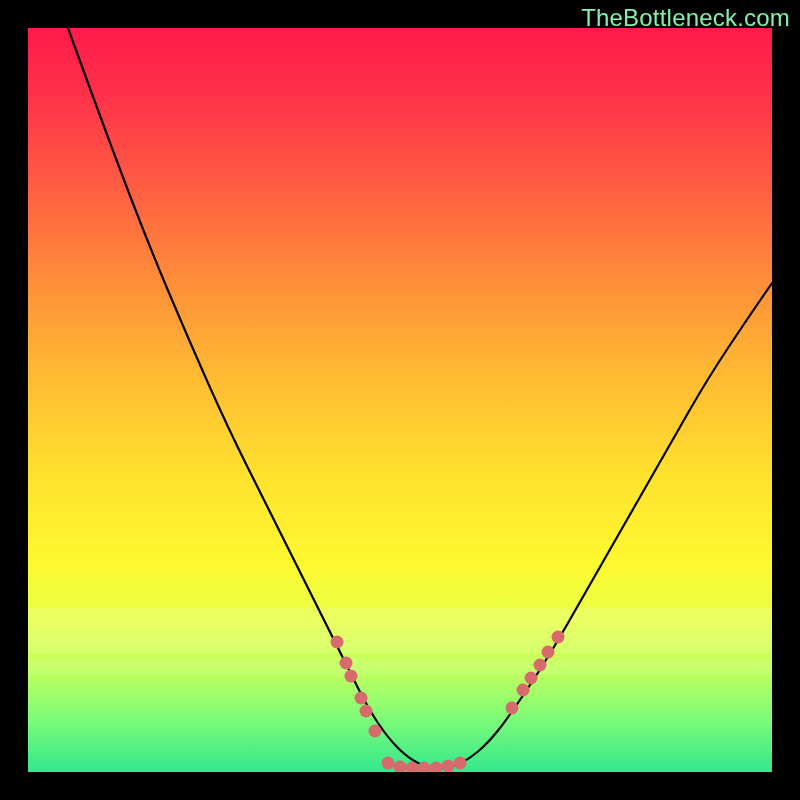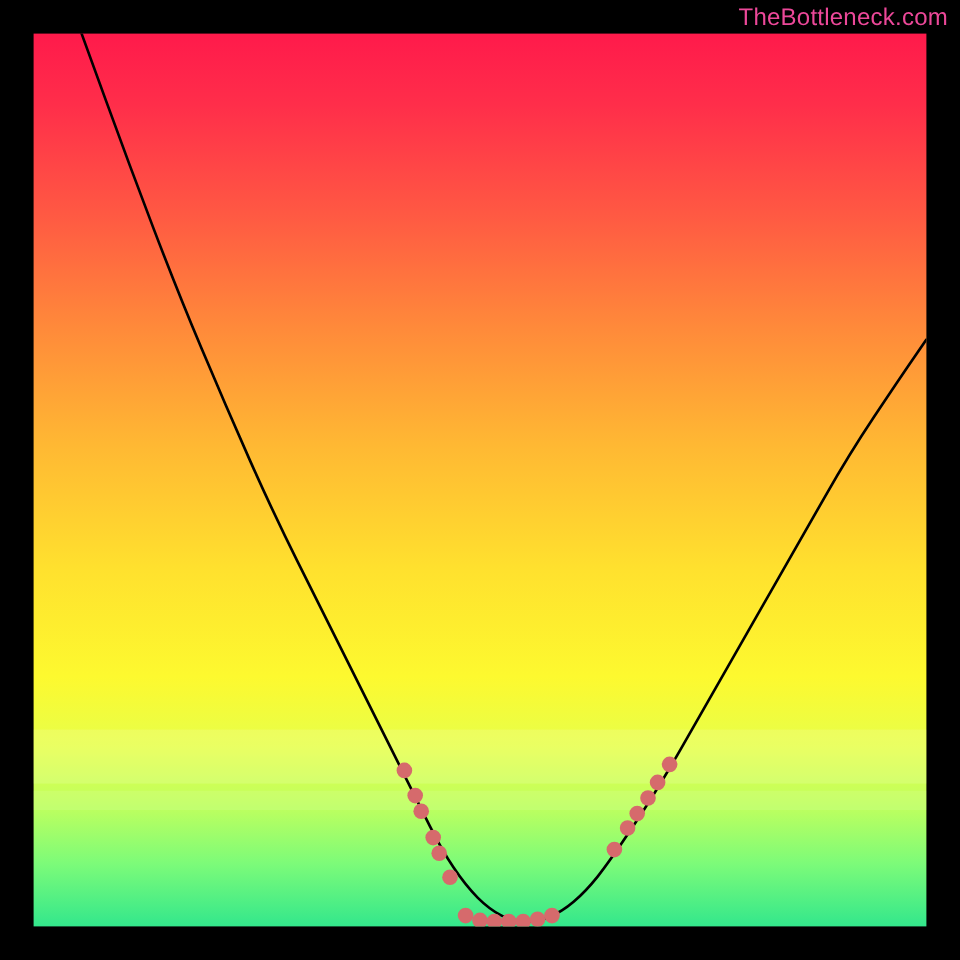--- a/index.html
+++ b/index.html
@@ -63,22 +63,22 @@
     stroke-linejoin: round;
   }
   .dot {
     fill: #d66a6c;
     stroke: none;
   }
   .watermark {
     position: absolute;
     top: 4px;
     right: 10px;
-    color: #ec4899;
-    font-size: 20px;
+    color: #86efac;
+    font-size: 24px;
     letter-spacing: 0.2px;
     font-weight: 500;
     user-select: none;
   }
 </style>
 </head>
 <body>
 
 <div class="stage">
 

